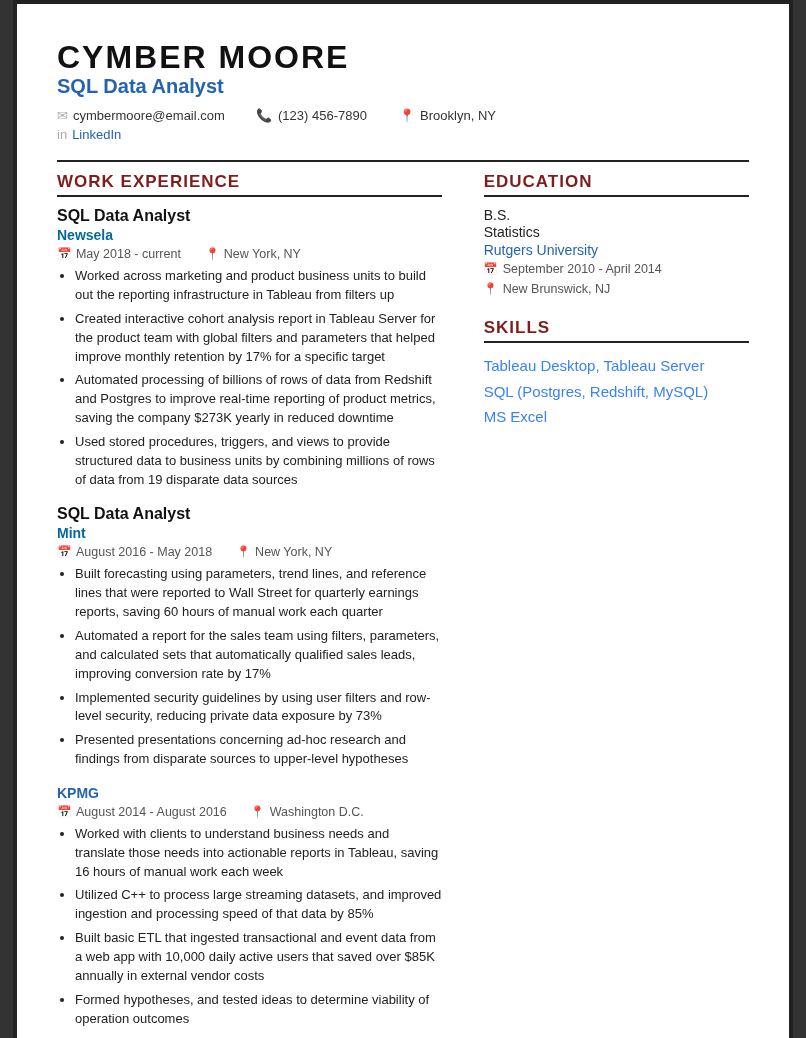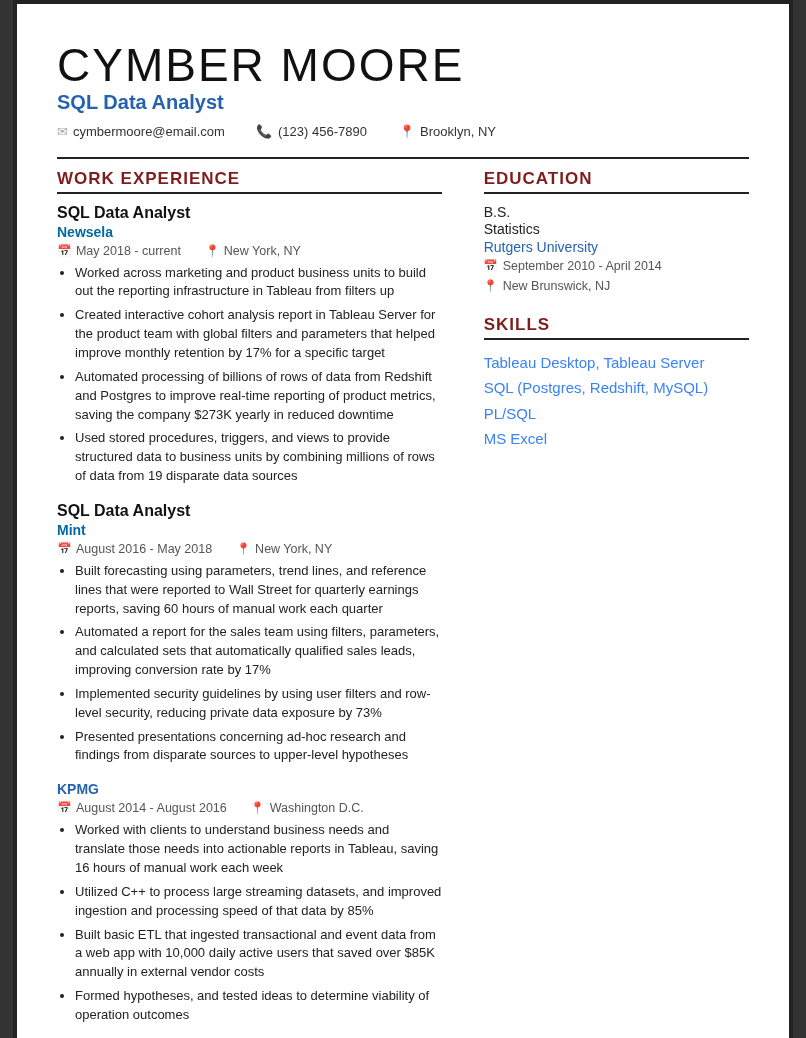--- a/index.html
+++ b/index.html
@@ -11,22 +11,22 @@
       min-height: 100vh;
       font-family: Arial, sans-serif;
     }
     .resume-wrapper {
       width: 780px;
       background: #fff;
       padding: 36px 40px 40px 40px;
       border: 4px solid #222;
     }
     .header-name {
-      font-size: 46px;
-      font-weight: 400;
+      font-size: 32px;
+      font-weight: 700;
       letter-spacing: 2px;
       color: #111;
       line-height: 1.1;
     }
     .header-title {
       font-size: 20px;
       font-weight: 700;
       color: #2563b0;
       margin-bottom: 10px;
     }
@@ -160,20 +160,26 @@
       </div>
       <div class="contact-item">
         <span class="contact-icon">📞</span>
         <span>(123) 456-7890</span>
       </div>
       <div class="contact-item">
         <span class="contact-icon">📍</span>
         <span>Brooklyn, NY</span>
       </div>
     </div>
+    <div class="contact-row">
+      <div class="contact-item">
+        <span class="contact-icon">in</span>
+        <a class="linkedin-link" href="#">LinkedIn</a>
+      </div>
+    </div>
   </div>
 
   <div class="divider-row"></div>
 
   <div class="two-col">
 
     <div class="left-col">
       <div class="section-title">WORK EXPERIENCE</div>
 
       <div class="job-block">
@@ -258,20 +264,19 @@
             <span>New Brunswick, NJ</span>
           </div>
         </div>
       </div>
 
       <div style="margin-top:22px;">
         <div class="section-title">SKILLS</div>
         <div class="skills-list">
           <div>Tableau Desktop, Tableau Server</div>
           <div>SQL (Postgres, Redshift, MySQL)</div>
-          <div>PL/SQL</div>
           <div>MS Excel</div>
         </div>
       </div>
 
     </div>
   </div>
 </div>
 
 </body></html>

